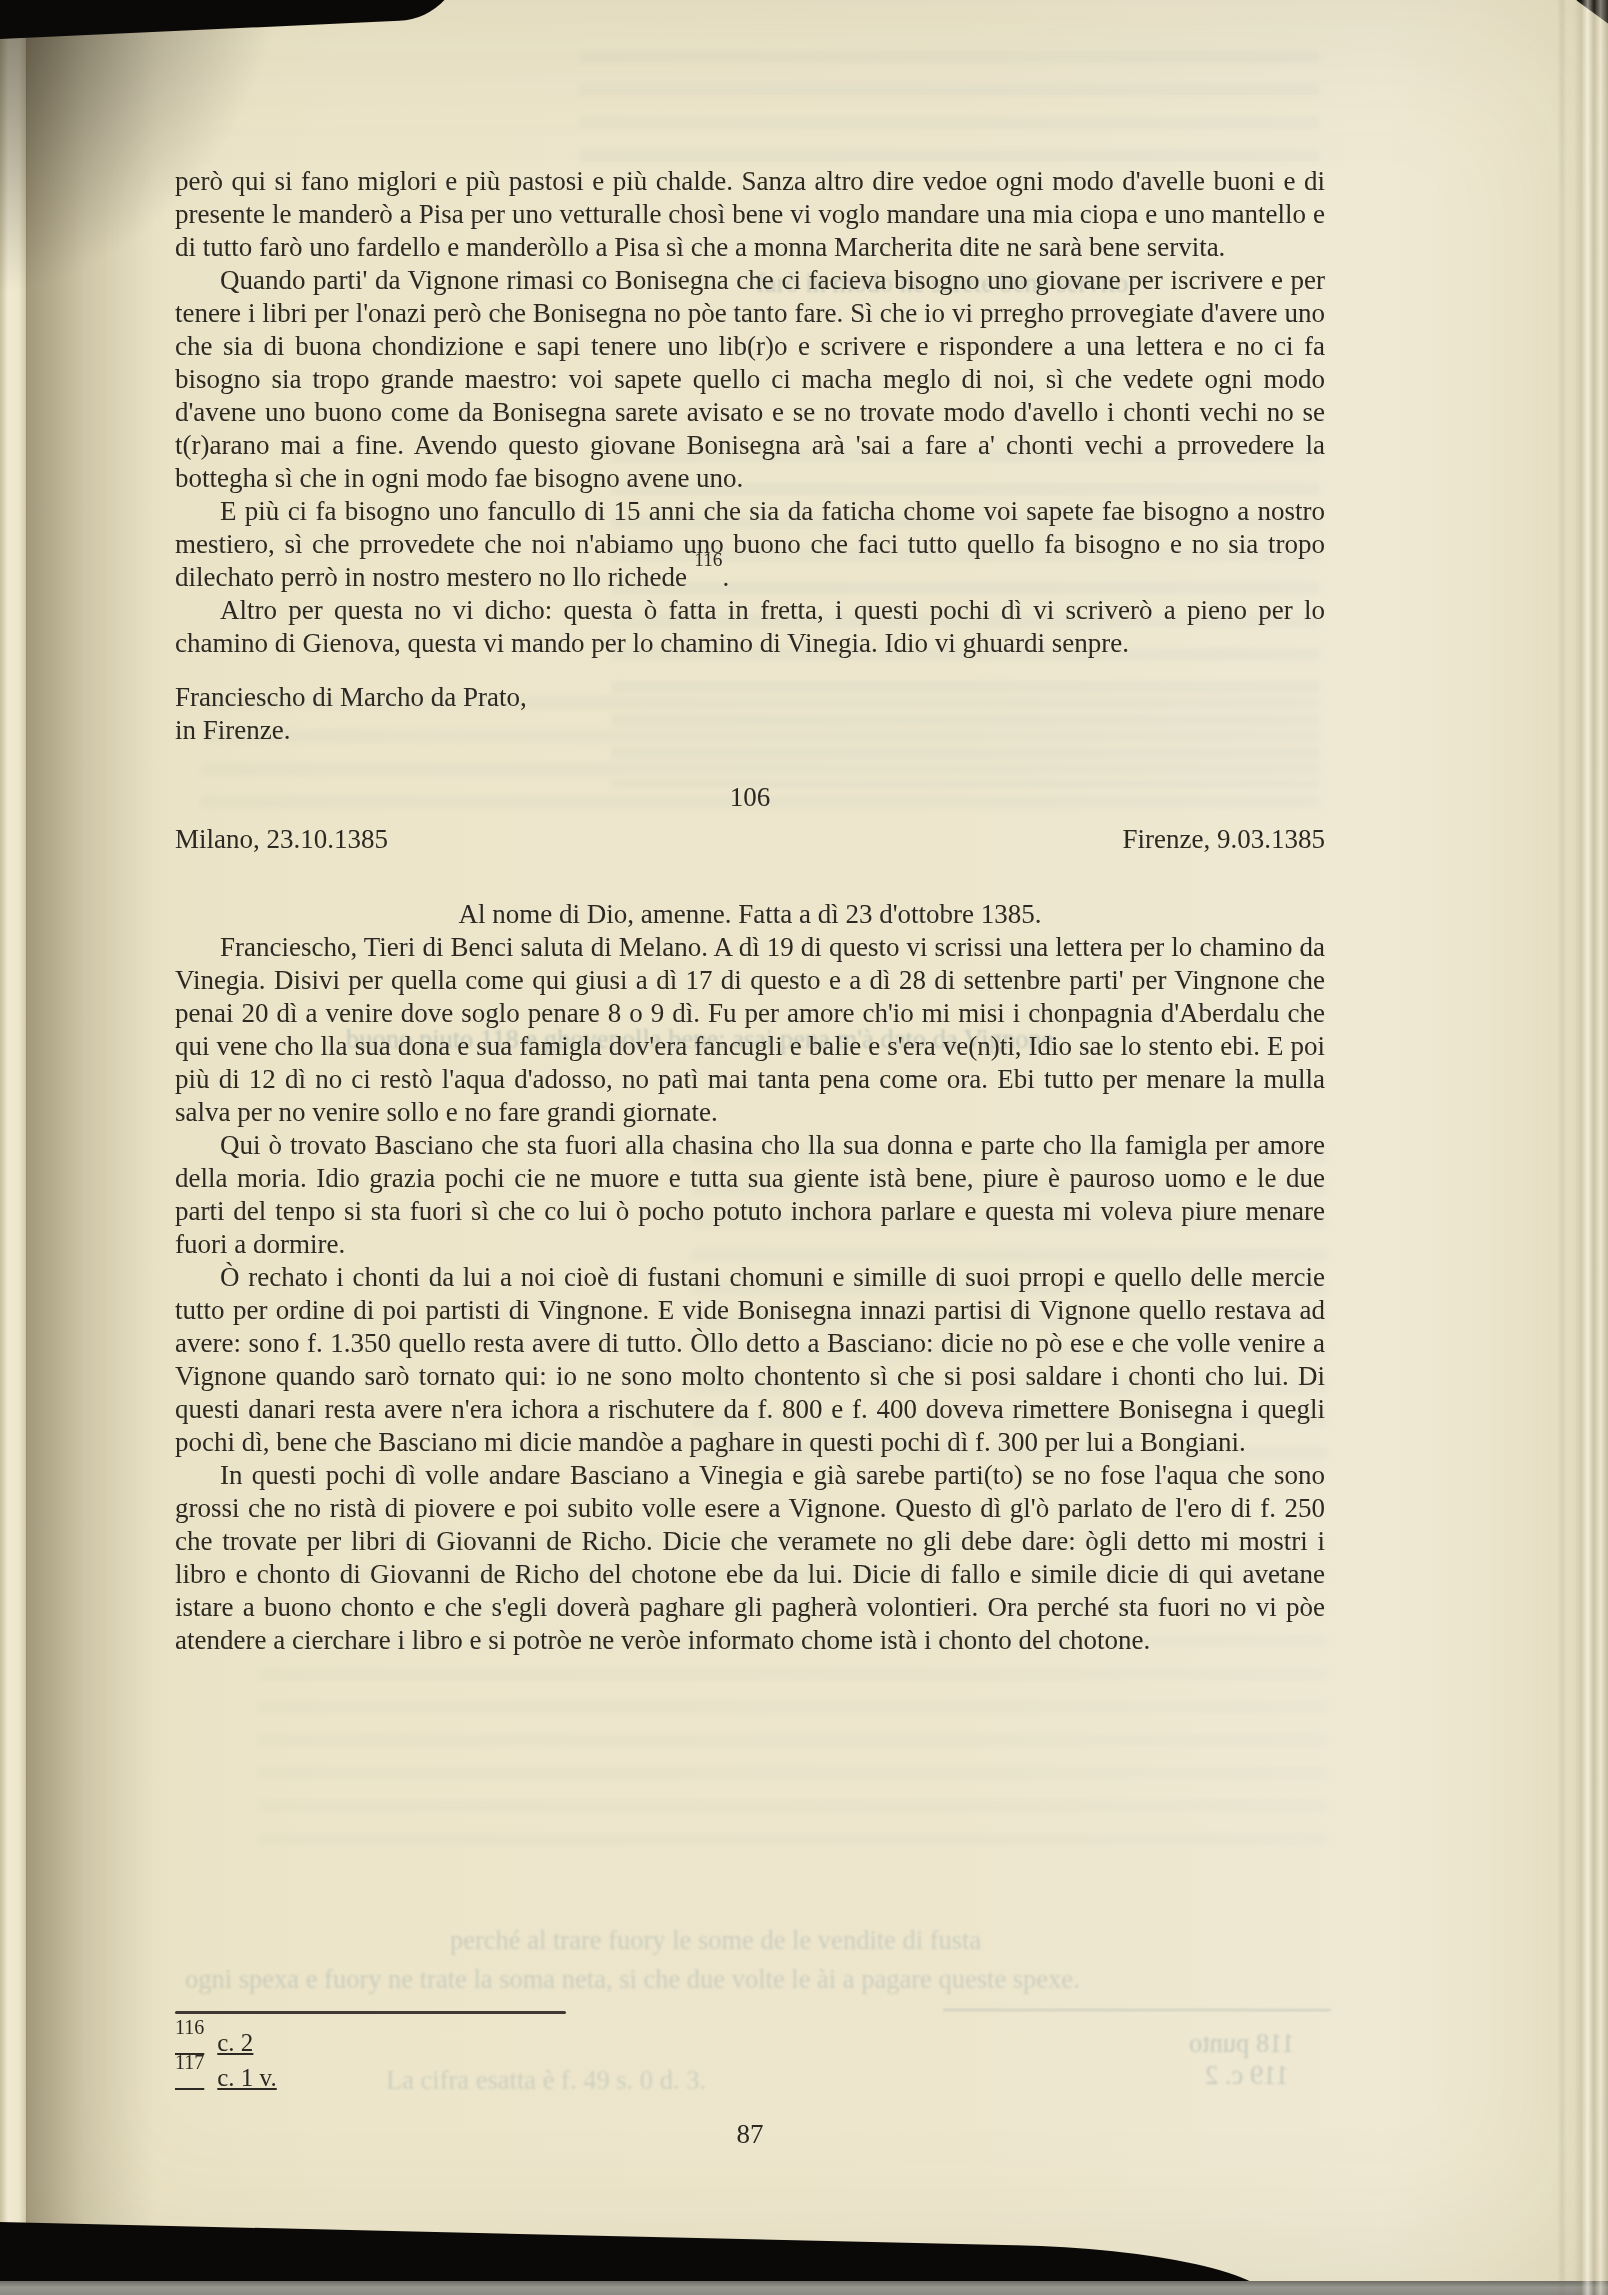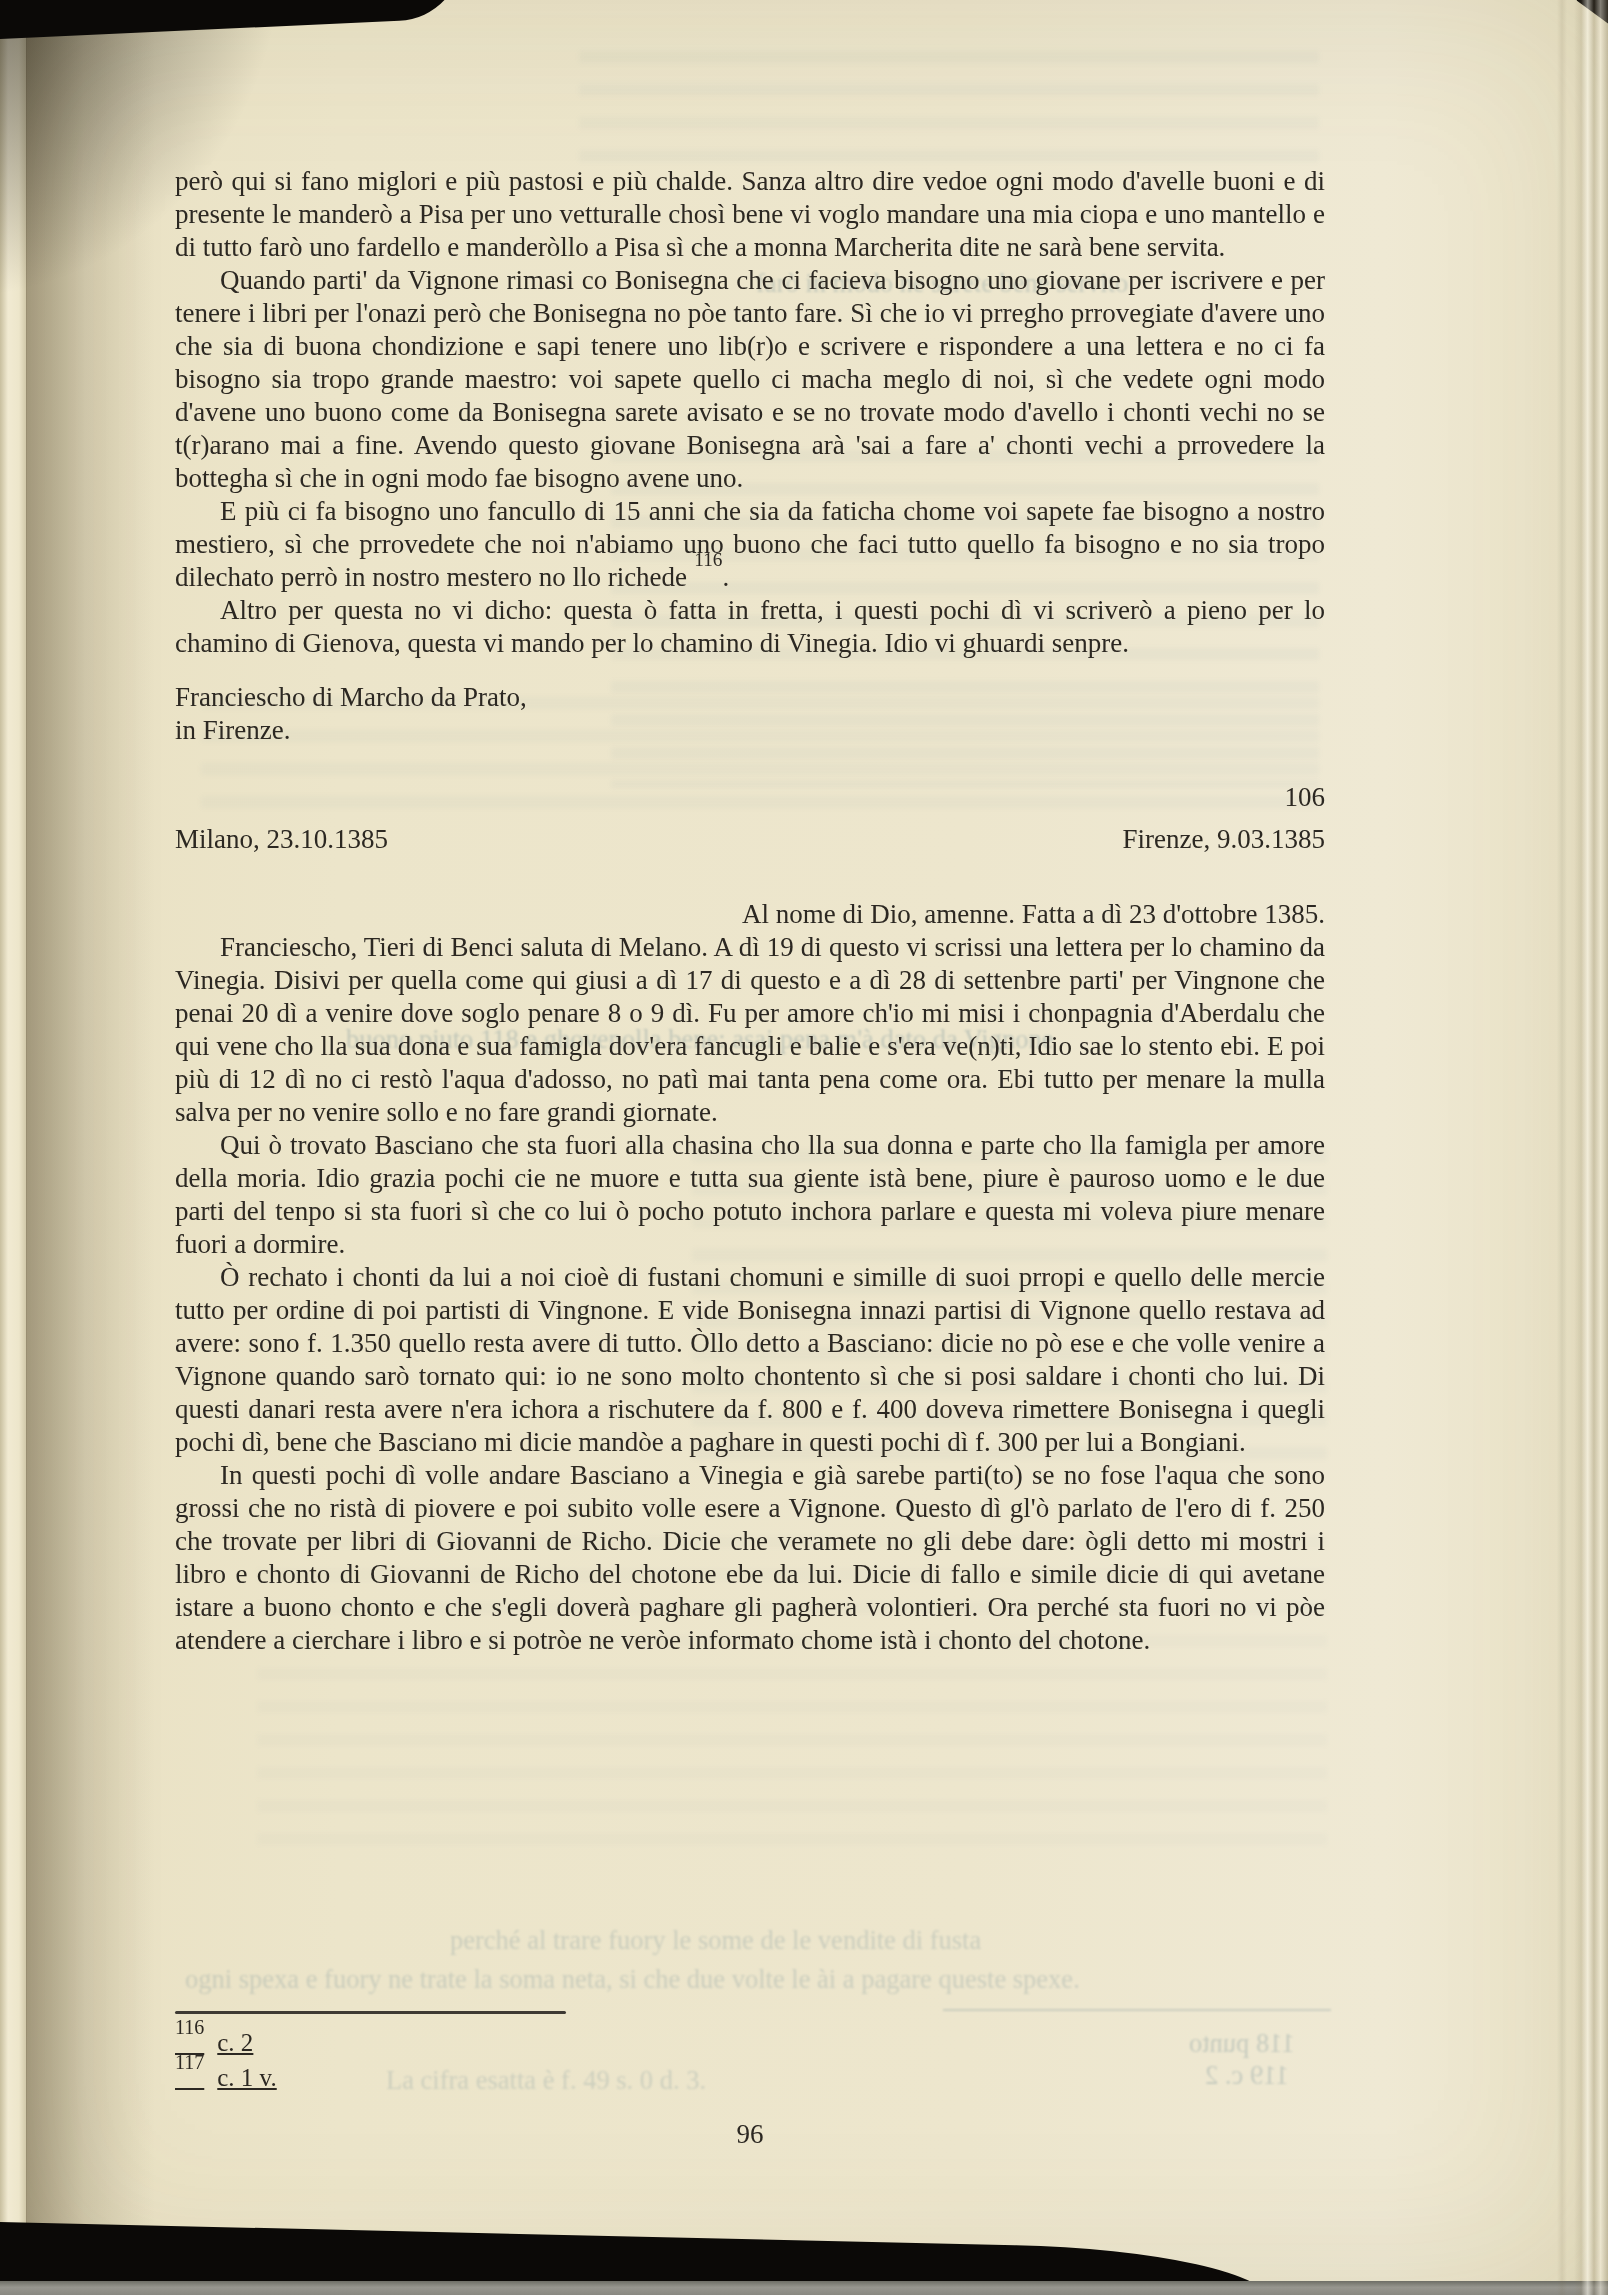--- a/index.html
+++ b/index.html
@@ -127,21 +127,21 @@
     position: absolute;
     left: 175px; top: 165px;
     width: 1150px;
     color: #2c2822;
     font-size: 27px;
     line-height: 33px;
     text-align: justify;
   }
   .para { margin: 0; }
   .para.indent { text-indent: 45px; }
-  .para.center { text-align: right; text-indent: 0; }
+  .para.center { text-align: center; text-indent: 0; }
   .sig-block-start { margin-top: 21px; }
   .letter-no { margin-top: 34px; }
   .dates {
     display: flex;
     justify-content: space-between;
     margin-top: 9px;
   }
   .salutation { margin-top: 42px; }
   sup.fnref {
     font-size: 19.3px;
@@ -226,21 +226,21 @@
       <p class="para indent">Ò rechato i chonti da lui a noi cioè di fustani chomuni e simille di suoi prropi e quello delle mercie tutto per ordine di poi partisti di Vingnone. E vide Bonisegna innazi partisi di Vignone quello restava ad avere: sono f. 1.350 quello resta avere di tutto. Òllo detto a Basciano: dicie no pò ese e che volle venire a Vignone quando sarò tornato qui: io ne sono molto chontento sì che si posi saldare i chonti cho lui. Di questi danari resta avere n'era ichora a rischutere da f. 800 e f. 400 doveva rimettere Bonisegna i quegli pochi dì, bene che Basciano mi dicie mandòe a paghare in questi pochi dì f. 300 per lui a Bongiani.</p>
       <p class="para indent">In questi pochi dì volle andare Basciano a Vinegia e già sarebe parti(to) se no fose l'aqua che sono grossi che no ristà di piovere e poi subito volle esere a Vignone. Questo dì gl'ò parlato de l'ero di f. 250 che trovate per libri di Giovanni de Richo. Dicie che veramete no gli debe dare: ògli detto mi mostri i libro e chonto di Giovanni de Richo del chotone ebe da lui. Dicie di fallo e simile dicie di qui avetane istare a buono chonto e che s'egli doverà paghare gli pagherà volontieri. Ora perché sta fuori no vi pòe atendere a cierchare i libro e si potròe ne veròe informato chome istà i chonto del chotone.</p>
     </main>
 
     <div class="footnote-rule"></div>
     <div class="footnotes">
       <div class="footnote"><sup>116</sup><span>c. 2</span></div>
       <div class="footnote"><sup>117</sup><span>c. 1 v.</span></div>
     </div>
 
-    <div class="page-number">96</div>
+    <div class="page-number">87</div>
   </div>
 
   <div class="page-stack-edge-left"></div>
   <div class="gutter-shadow"></div>
   <div class="gutter-top-shadow"></div>
   <div class="top-edge-black"></div>
   <div class="top-right-corner-black"></div>
   <div class="bottom-edge-black"></div>
   <div class="bottom-scanner-strip"></div>
   <div class="fore-edge-crease"></div>

